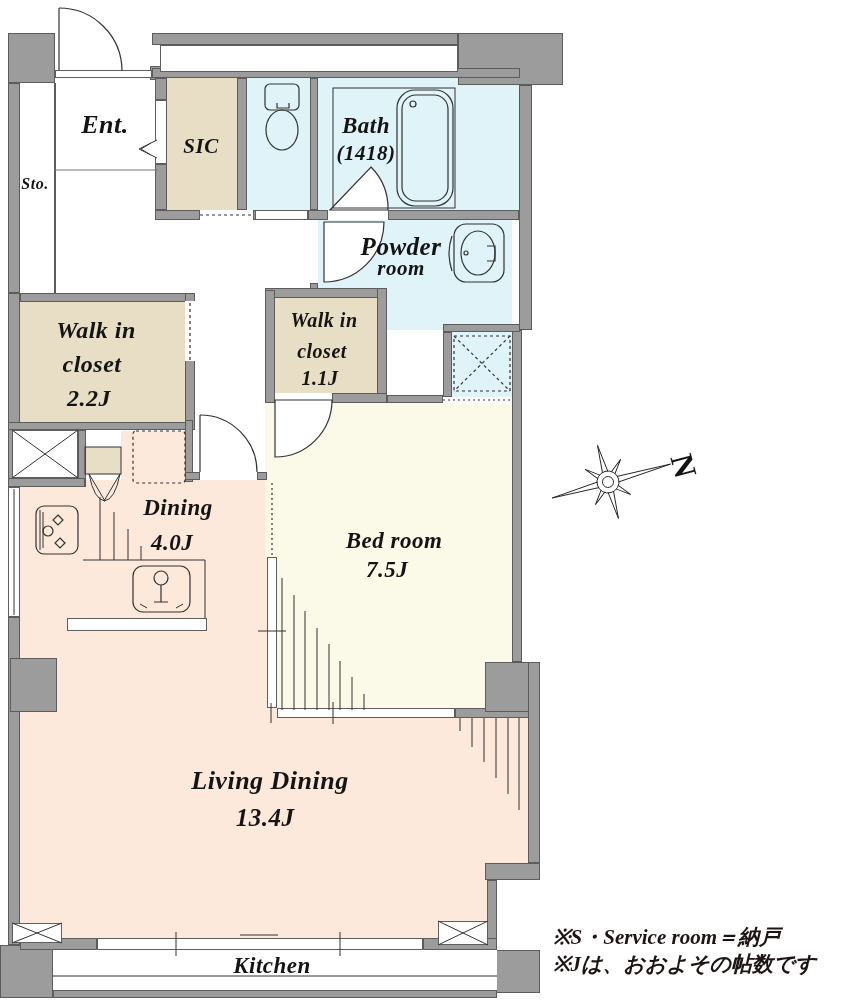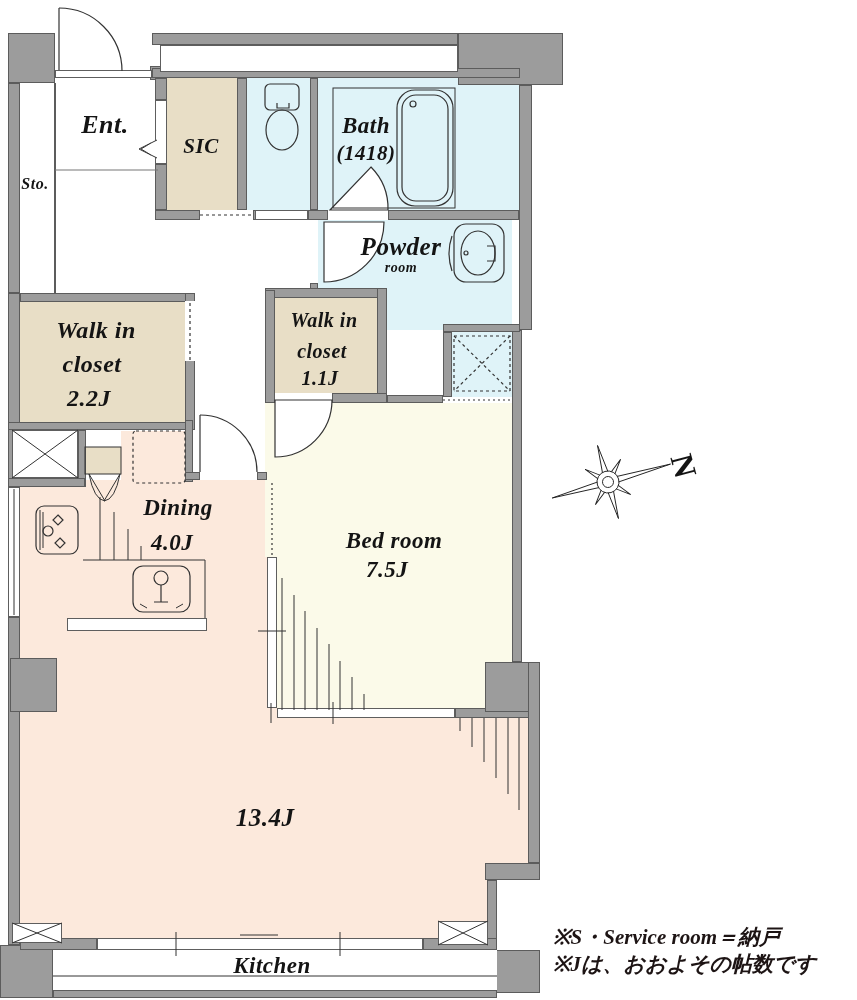--- a/index.html
+++ b/index.html
@@ -232,29 +232,30 @@
       </g>
     </g>
   </svg>
 
   <div class="lbl" style="left:105px;top:125px;font-size:26px">Ent.</div>
   <div class="lbl" style="left:35px;top:184px;font-size:16px">Sto.</div>
   <div class="lbl" style="left:201px;top:146px;font-size:21px">SIC</div>
   <div class="lbl" style="left:366px;top:126px;font-size:23px">Bath</div>
   <div class="lbl" style="left:366px;top:153px;font-size:21px">(1418)</div>
   <div class="lbl" style="left:401px;top:247px;font-size:25px">Powder</div>
-  <div class="lbl" style="left:401px;top:268px;font-size:14px">room</div>
+  <div class="lbl" style="left:401px;top:268px;font-size:21px">room</div>
   <div class="lbl" style="left:96px;top:330px;font-size:24px">Walk in</div>
   <div class="lbl" style="left:92px;top:364px;font-size:24px">closet</div>
   <div class="lbl" style="left:89px;top:398px;font-size:24px">2.2J</div>
   <div class="lbl" style="left:324px;top:320px;font-size:20px">Walk in</div>
   <div class="lbl" style="left:322px;top:351px;font-size:20px">closet</div>
   <div class="lbl" style="left:320px;top:378px;font-size:20px">1.1J</div>
   <div class="lbl" style="left:178px;top:508px;font-size:23px">Dining</div>
   <div class="lbl" style="left:172px;top:543px;font-size:23px">4.0J</div>
   <div class="lbl" style="left:394px;top:541px;font-size:23px">Bed room</div>
   <div class="lbl" style="left:387px;top:570px;font-size:23px">7.5J</div>
+  <div class="lbl" style="left:270px;top:781px;font-size:26px">Living Dining</div>
   <div class="lbl" style="left:265px;top:818px;font-size:25px">13.4J</div>
   <div class="lbl" style="left:272px;top:966px;font-size:23px">Kitchen</div>
 
   <div class="note" style="left:553px;top:963px">※Jは、おおよその帖数です</div>
   <div class="note" style="left:553px;top:936px">※S・Service room＝納戸</div>
 </div>
 
 </body></html>

